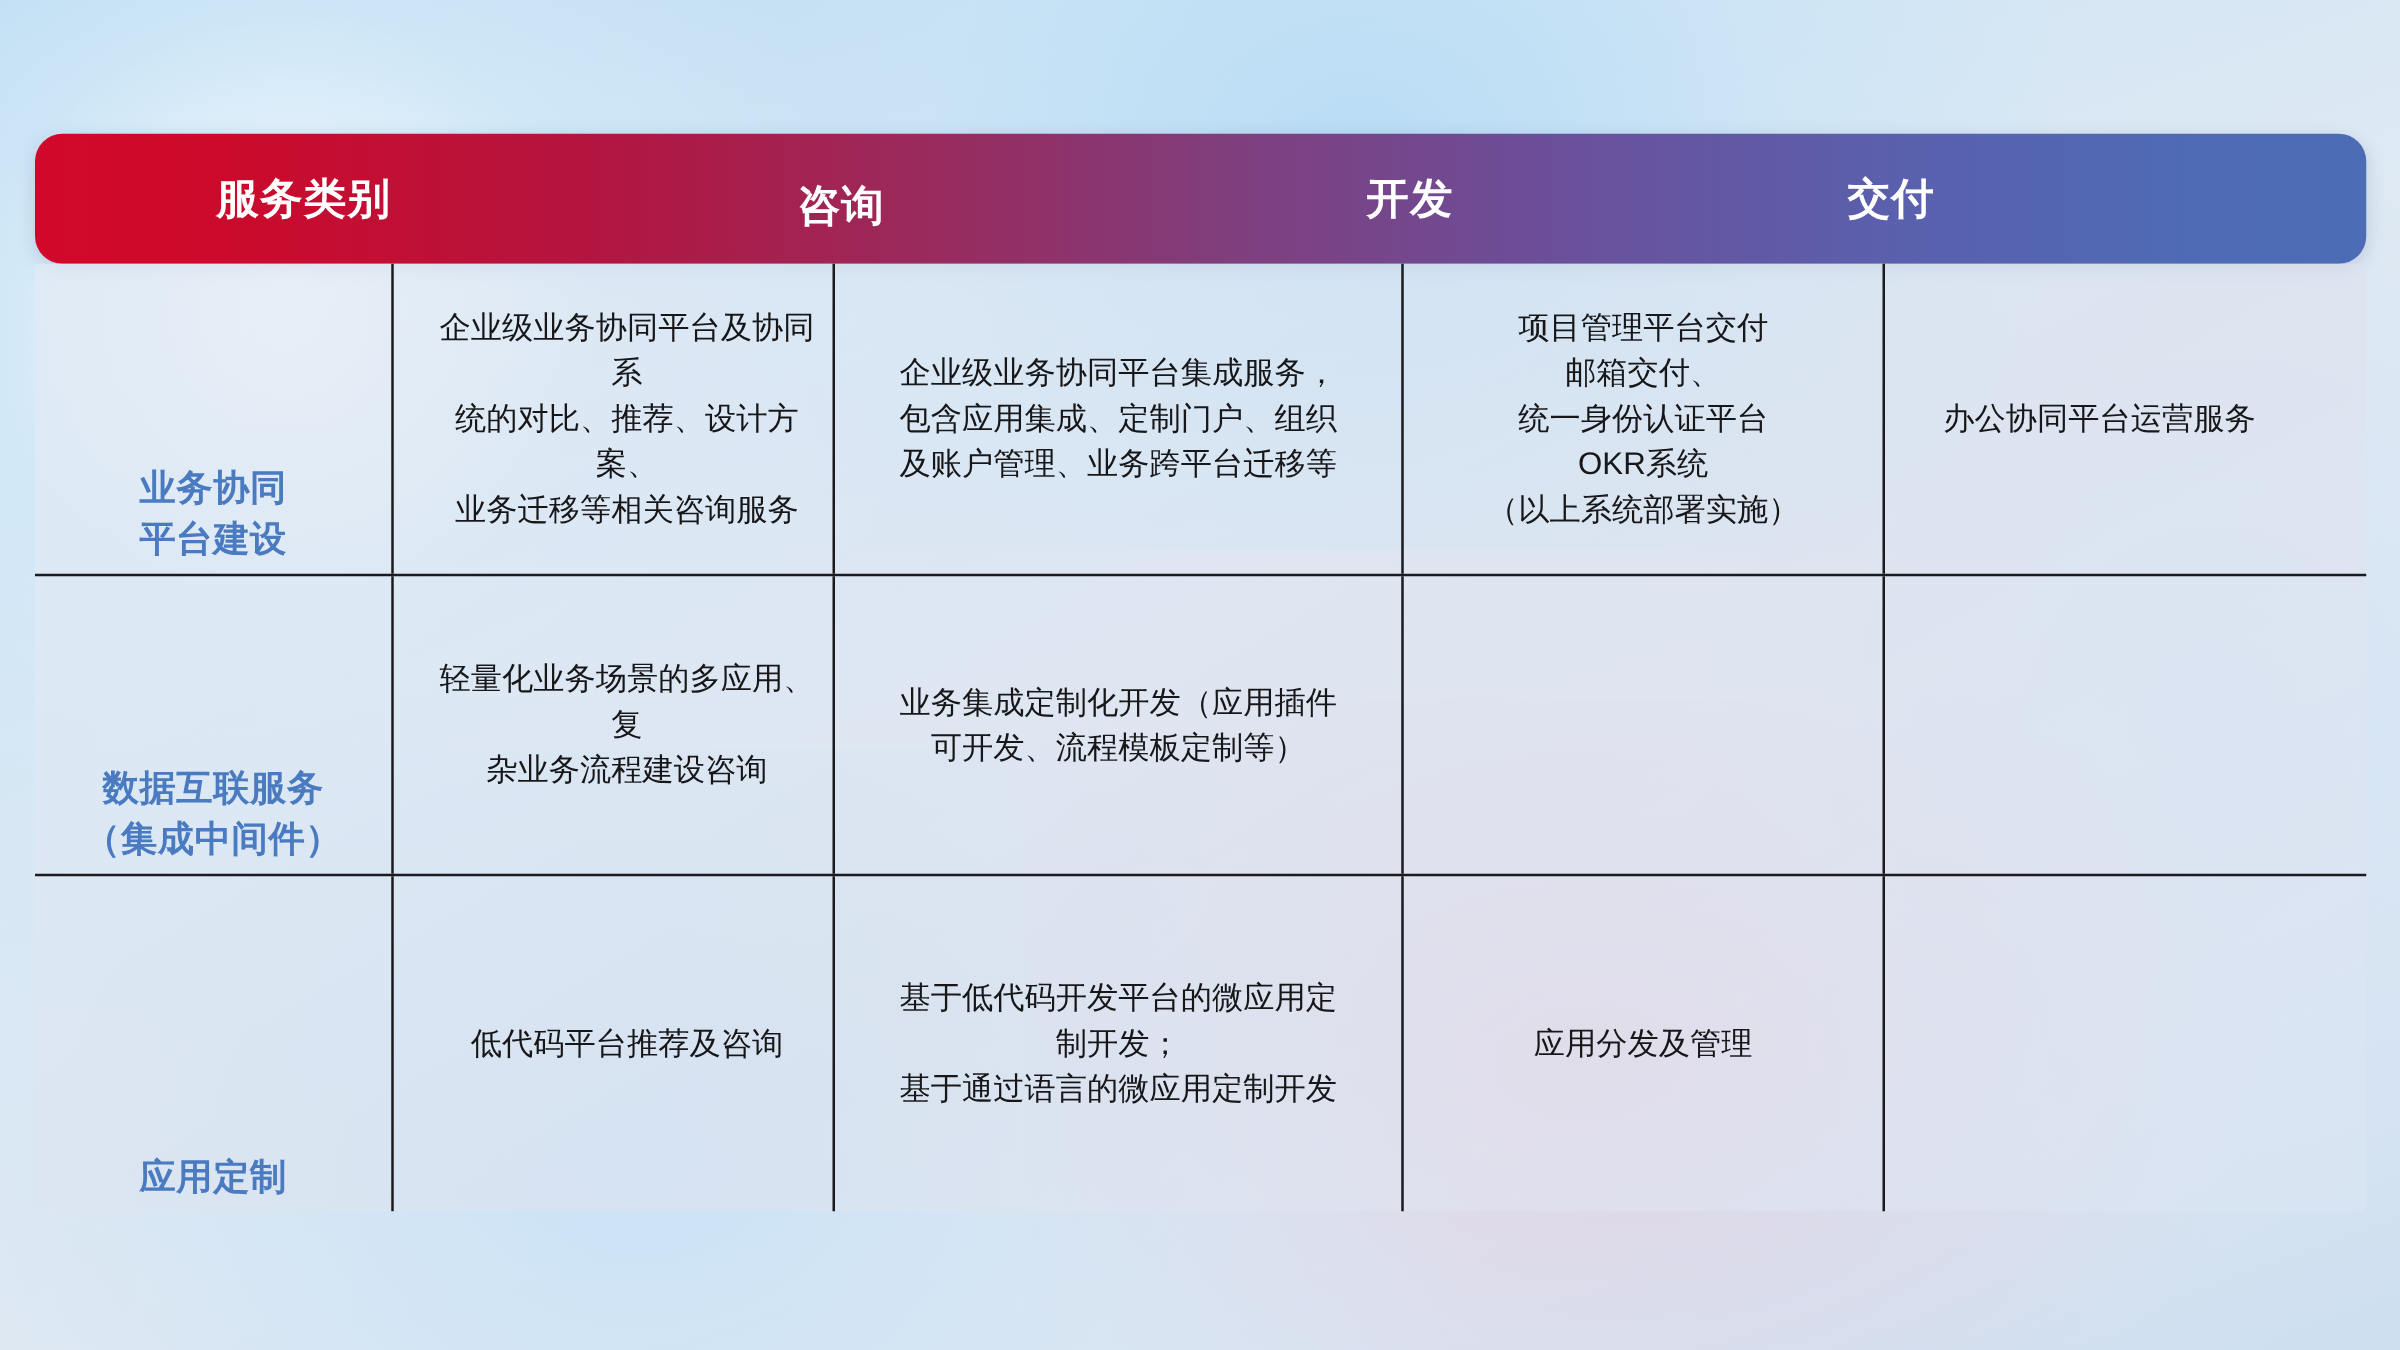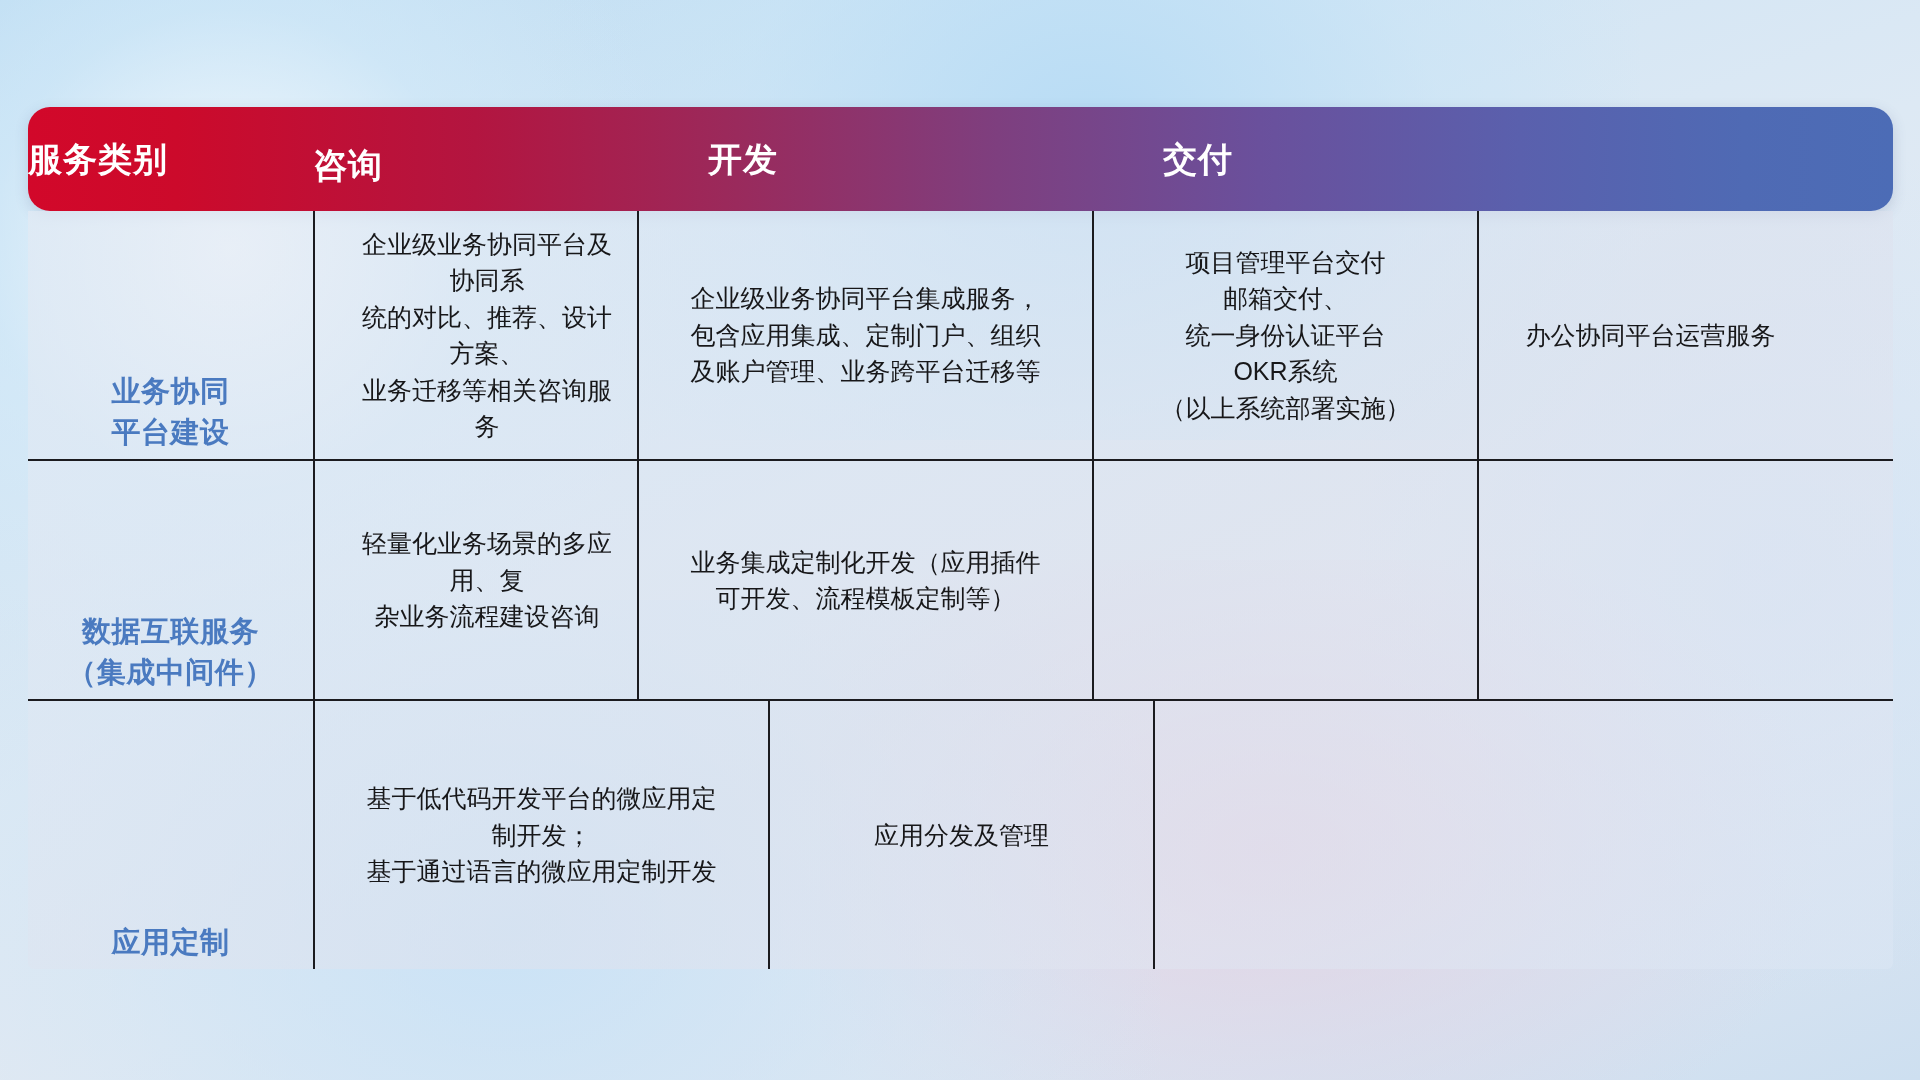--- a/index.html
+++ b/index.html
@@ -101,21 +101,21 @@
       #4c6cb6 100%);
     display: flex;
     align-items: center;
     box-shadow: 0 4px 14px rgba(60,70,120,0.18);
     overflow: hidden;
   }
   .hcell {
     color: #ffffff;
     font-size: 34px;
     font-weight: bold;
-    text-align: left;
+    text-align: right;
     letter-spacing: 1px;
     line-height: 1;
     white-space: nowrap;
   }
 
   
   #table-body {
     position: relative;
     margin-top: 0px;
     height: 758px;
@@ -143,21 +143,21 @@
     align-items: center;
     justify-content: center;
     text-align: center;
     padding: 6px 14px;
     position: relative;
   }
   .cell.bordered { border-left: 2px solid #1b1b1f; }
 
   
   .c0 { width: 285px; align-items: flex-end; }
-  .c1 { width: 324px; padding-left: 36px; }
+  .c1 { width: 353px; padding-left: 36px; }
   .c2 { width: 455px; }
   .c3 { width: 385px; justify-content: center; }
   .c4 { width: 345px; }
 
   .rowlabel {
     color: #4a7ac0;
     font-size: 29px;
     font-weight: bold;
     line-height: 1.42;
     letter-spacing: 0.5px;
@@ -243,20 +243,23 @@
       </div>
       <div class="cell c4 bordered">
         <span class="celltext"></span>
       </div>
     </div>
 
     <div class="row r3">
       <div class="cell c0">
         <span class="rowlabel">应用定制</span>
       </div>
+      <div class="cell c1 bordered">
+        <span class="celltext">低代码平台推荐及咨询</span>
+      </div>
       <div class="cell c2 bordered">
         <span class="celltext">基于低代码开发平台的微应用定
 制开发；
 基于通过语言的微应用定制开发</span>
       </div>
       <div class="cell c3 bordered">
         <span class="celltext">应用分发及管理</span>
       </div>
       <div class="cell c4 bordered">
         <span class="celltext"></span>

